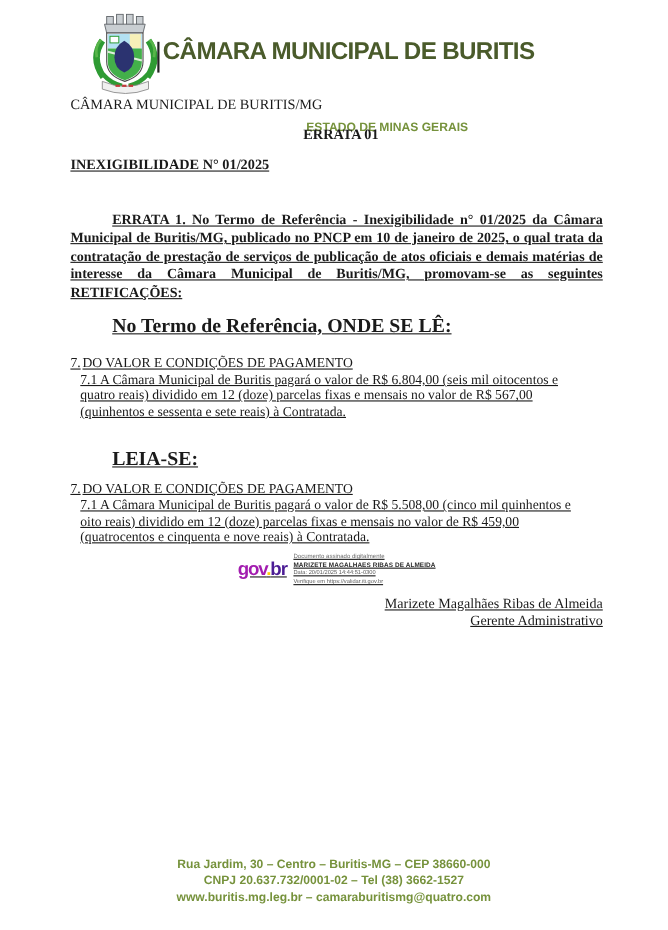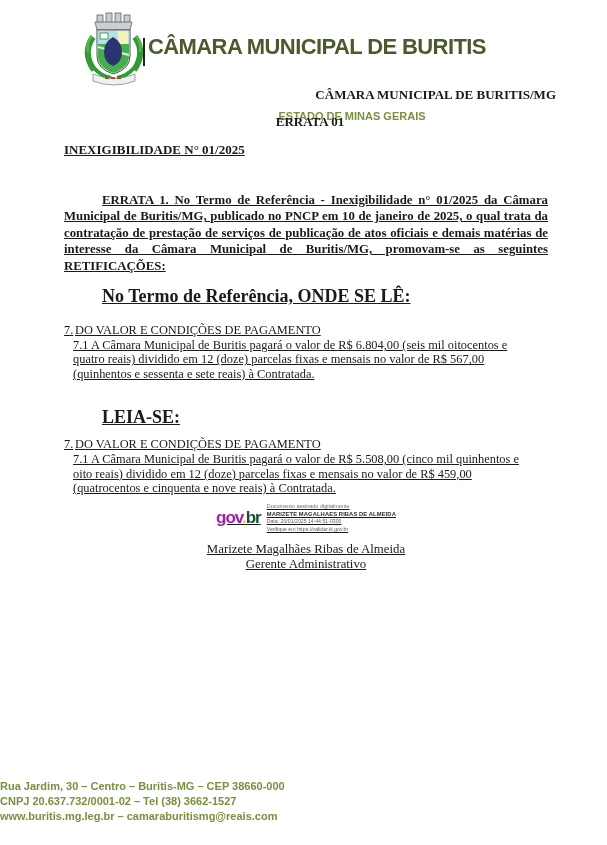--- a/index.html
+++ b/index.html
@@ -14,22 +14,22 @@
     position:absolute; left:148px; top:34px;
     font-family:"Liberation Sans", sans-serif; font-weight:bold;
     font-size:22px; letter-spacing:-0.6px; color:#4a5b2b; white-space:nowrap;
   }
   .subtitle {
     position:absolute; left:352px; top:66px; transform:translateX(-50%);
     font-family:"Liberation Sans", sans-serif; font-weight:bold;
     font-size:11px; color:#76923c; white-space:nowrap;margin-top:44px;
   }
   .orgline {
-    position:absolute; left:64px; top:87px; width:492px; text-align:right;
-    font-weight:bold; font-size:13px;
+    position:absolute; left:64px; top:87px; width:492px; text-align:left;
+    font-weight:normal; font-size:13px;
   }
   .doctitle {
     position:absolute; left:64px; top:114px; width:492px; text-align:center;
     font-weight:bold; font-size:13px;
   }
   
   .content { position:absolute; left:64px; top:142px; width:484px;text-decoration:underline; }
   .ref { font-weight:bold; font-size:13px; }
   .intro {
     margin:34px 0 0 0; font-weight:bold; font-size:12.8px; line-height:16.4px;
@@ -43,30 +43,30 @@
   .b2-label { margin-top:26px; }
   .b2 .item-heading { margin-top:9px; }
   
   .stamp {
     margin-top:8px; display:flex; justify-content:center; align-items:center;
     gap:6px; font-family:"Liberation Sans", sans-serif;
   }
   .stamp-logo { font-size:17px; font-weight:bold; letter-spacing:-1px; white-space:nowrap; }
   .stamp-logo .g { color:#a21caf; }
   .stamp-logo .d { color:#ffcd07; }
-  .stamp-logo .b { color:#14532d; }
+  .stamp-logo .b { color:#4c1d95; }
   .stamp-text { display:flex; flex-direction:column; gap:1.5px; }
   .stamp-caption { font-size:5.5px; color:#6d6d6d; }
   .stamp-name { font-size:5.8px; font-weight:bold; color:#2b2b2b; letter-spacing:0.1px; }
   .stamp-date, .stamp-verify { font-size:5.2px; color:#5c5c5c; }
   
-  .signer { margin-top:10px; text-align:center; font-size:12.8px; line-height:15px; }
+  .signer { margin-top:10px; text-align:right; font-size:12.8px; line-height:15px; }
   
   .footer {
-    position:absolute; left:0; top:779px; width:607px; text-align:left;
+    position:absolute; left:0; top:779px; width:607px; text-align:center;
     font-family:"Liberation Sans", sans-serif; font-weight:bold;
     font-size:11px; line-height:15px; color:#76923c;
   }
 </style>
 </head>
 <body>
 
 <div class="page">
 
   <svg class="logo" viewBox="0 0 68 74">
@@ -143,16 +143,16 @@
 
     <div class="signer">
       <div>Marizete Magalhães Ribas de Almeida</div>
       <div>Gerente Administrativo</div>
     </div>
   </div>
 
   <div class="footer">
     <div>Rua Jardim, 30 – Centro – Buritis-MG – CEP 38660-000</div>
     <div>CNPJ 20.637.732/0001-02 – Tel (38) 3662-1527</div>
-    <div>www.buritis.mg.leg.br – camaraburitismg@reais.com</div>
+    <div>www.buritis.mg.leg.br – camaraburitismg@quatro.com</div>
   </div>
 
 </div>
 
 </body></html>

